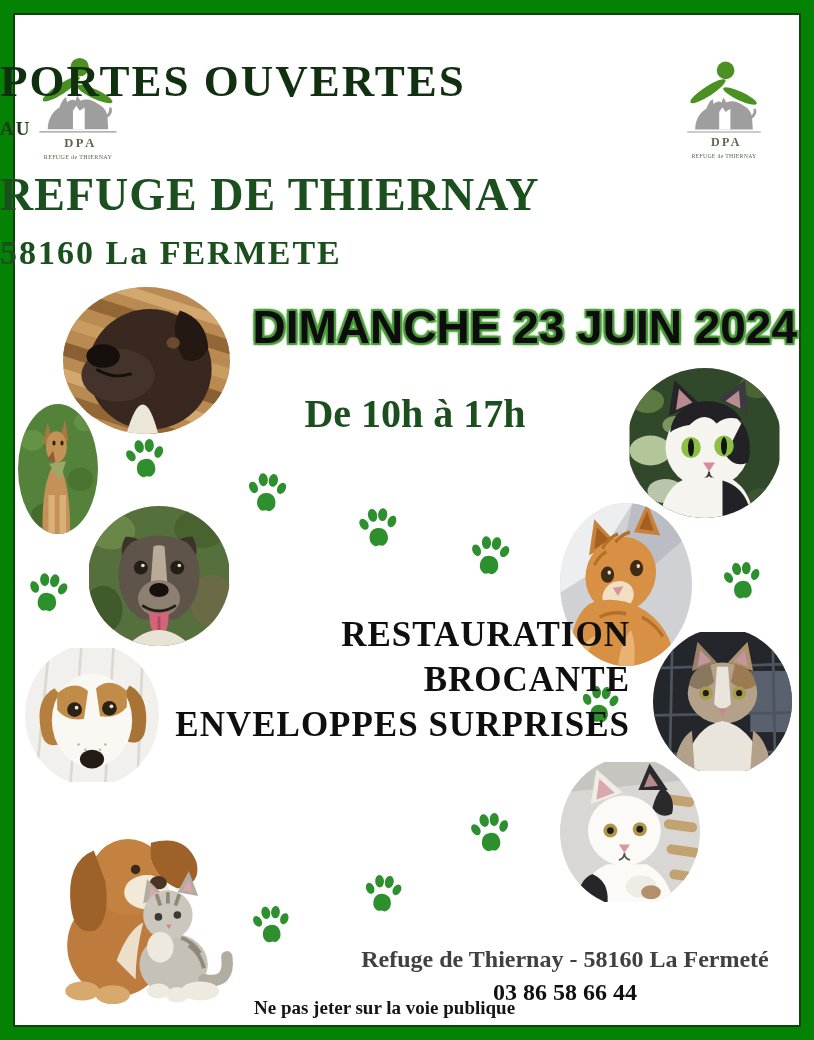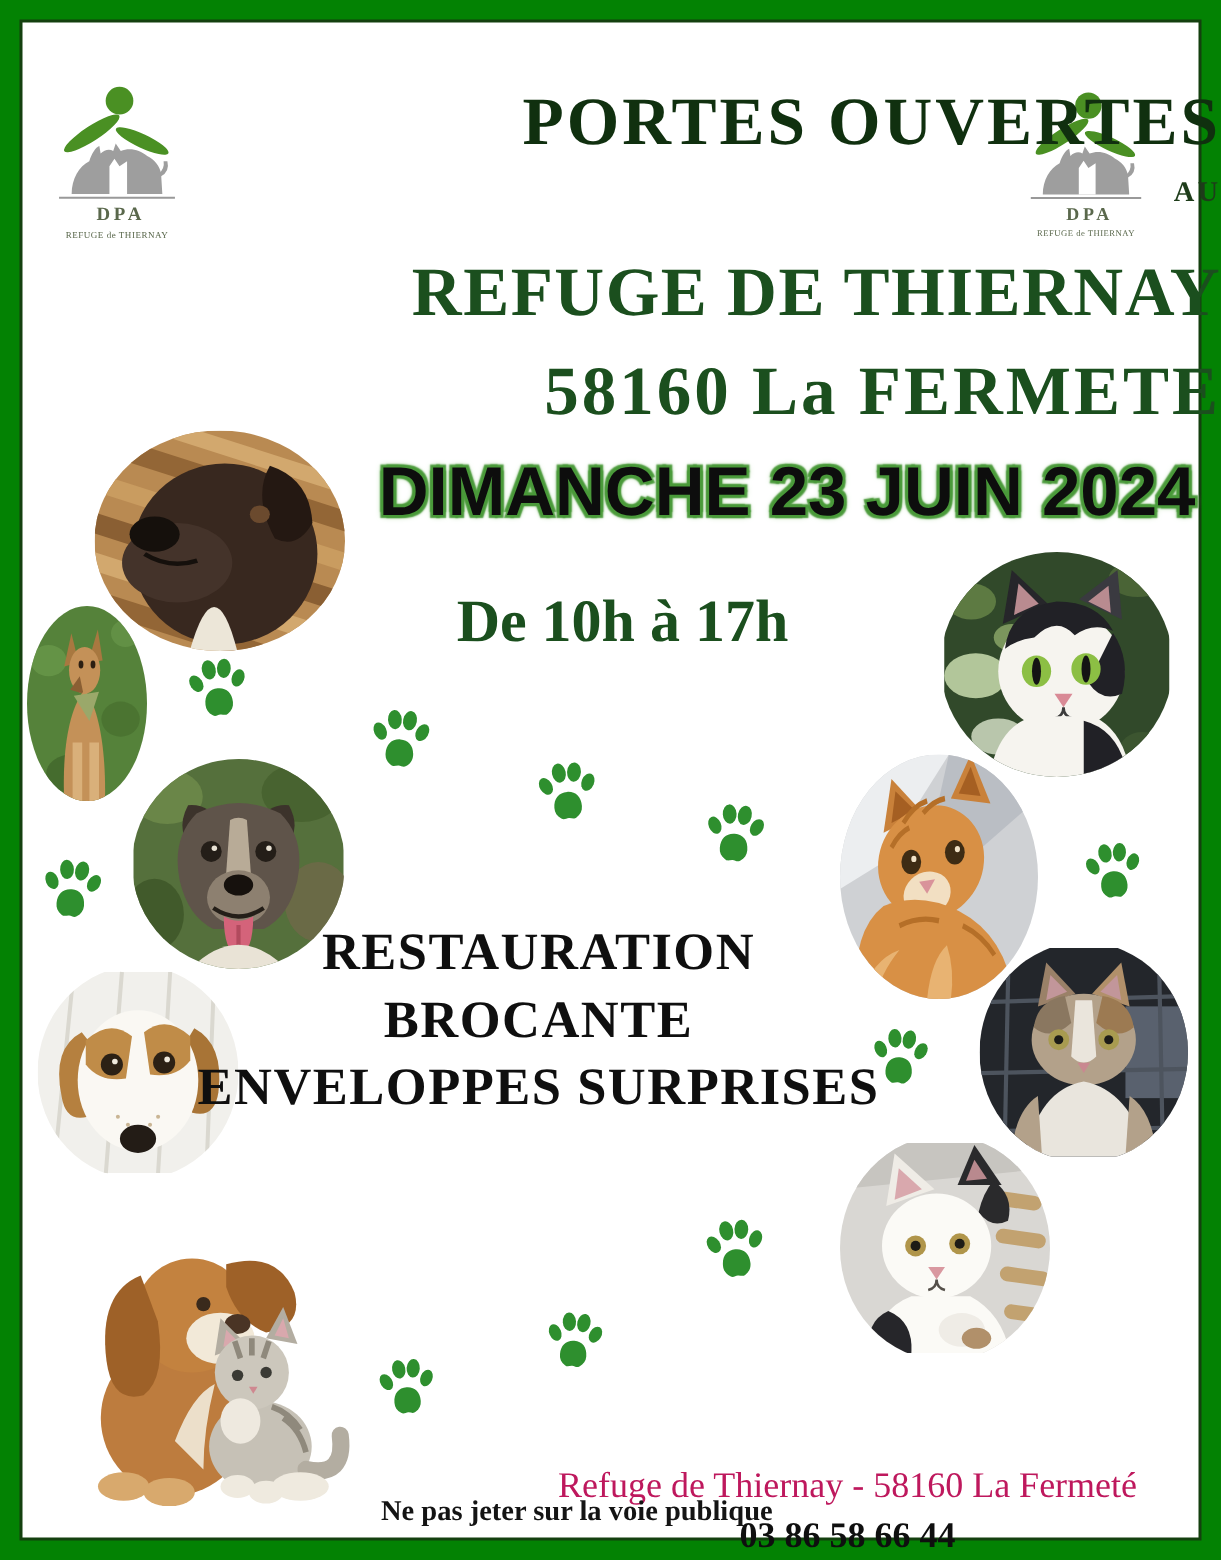--- a/index.html
+++ b/index.html
@@ -2,35 +2,35 @@
 <html><head>
 <meta charset="utf-8">
 <style>
   html,body{margin:0;padding:0;background:#ffffff;}
   #poster{
     position:relative;width:814px;height:1040px;background:#ffffff;overflow:hidden;
     box-shadow: inset 0 0 0 13px #038203, inset 0 0 0 15px #14400f;
     font-family:"Liberation Serif","DejaVu Serif",serif;
   }
   .abs{position:absolute;text-align:right;}
-  .ctr{left:0;width:814px;text-align:right;}
+  .ctr{left:0;width:814px;text-align:left;}
   .h-title{font-size:45px;font-weight:bold;color:#10300f;letter-spacing:2px;z-index:5;}
   .h-au{font-size:19px;font-weight:bold;color:#1e3c1a;letter-spacing:2px;z-index:5;}
   .h-venue{font-size:46px;font-weight:bold;color:#1b4f1e;letter-spacing:1px;z-index:5;}
-  .h-city{font-size:46px;font-weight:bold;color:#1b4f1e;letter-spacing:2px;z-index:5;}
+  .h-city{font-size:34px;font-weight:bold;color:#1b4f1e;letter-spacing:2px;z-index:5;}
   .h-date{
     font-family:"Liberation Sans","DejaVu Sans",sans-serif;
     font-size:46px;font-weight:bold;color:#0d0d0d;letter-spacing:0px;z-index:6;
     text-shadow:-2px -2px 1px #4a9a3a, 2px -2px 1px #4a9a3a, -2px 2px 1px #4a9a3a, 2px 2px 1px #4a9a3a, 0 0 5px #72b35e;
   }
   .h-hours{font-size:40px;font-weight:bold;color:#1b4f1e;z-index:6;}
-  .activities{top:612px;left:99px;width:520px;text-align:center;z-index:6;}
+  .activities{top:612px;left:110px;width:520px;z-index:6;}
   .activities div{font-size:35px;font-weight:bold;color:#0f0f0f;line-height:45px;letter-spacing:1px;}
   .footer-block{top:946px;left:330px;width:470px;text-align:center;z-index:6;}
-  .footer-block .line1{font-size:24px;font-weight:normal;color:#be185d;margin-top:32px;}
+  .footer-block .line1{font-size:24px;font-weight:bold;color:#404040;}
   .footer-block .line2{font-size:24px;font-weight:bold;color:#0f0f0f;margin-top:6px;}
   .notice{top:997px;left:254px;font-size:19px;font-weight:600;color:#141414;z-index:6;}
   .photo{position:absolute;border-radius:50%;overflow:hidden;z-index:2;}
   .photo svg{display:block;width:100%;height:100%;}
   .paw{position:absolute;z-index:3;}
   .logo{position:absolute;z-index:4;}
 </style>
 </head>
 <body>
 

